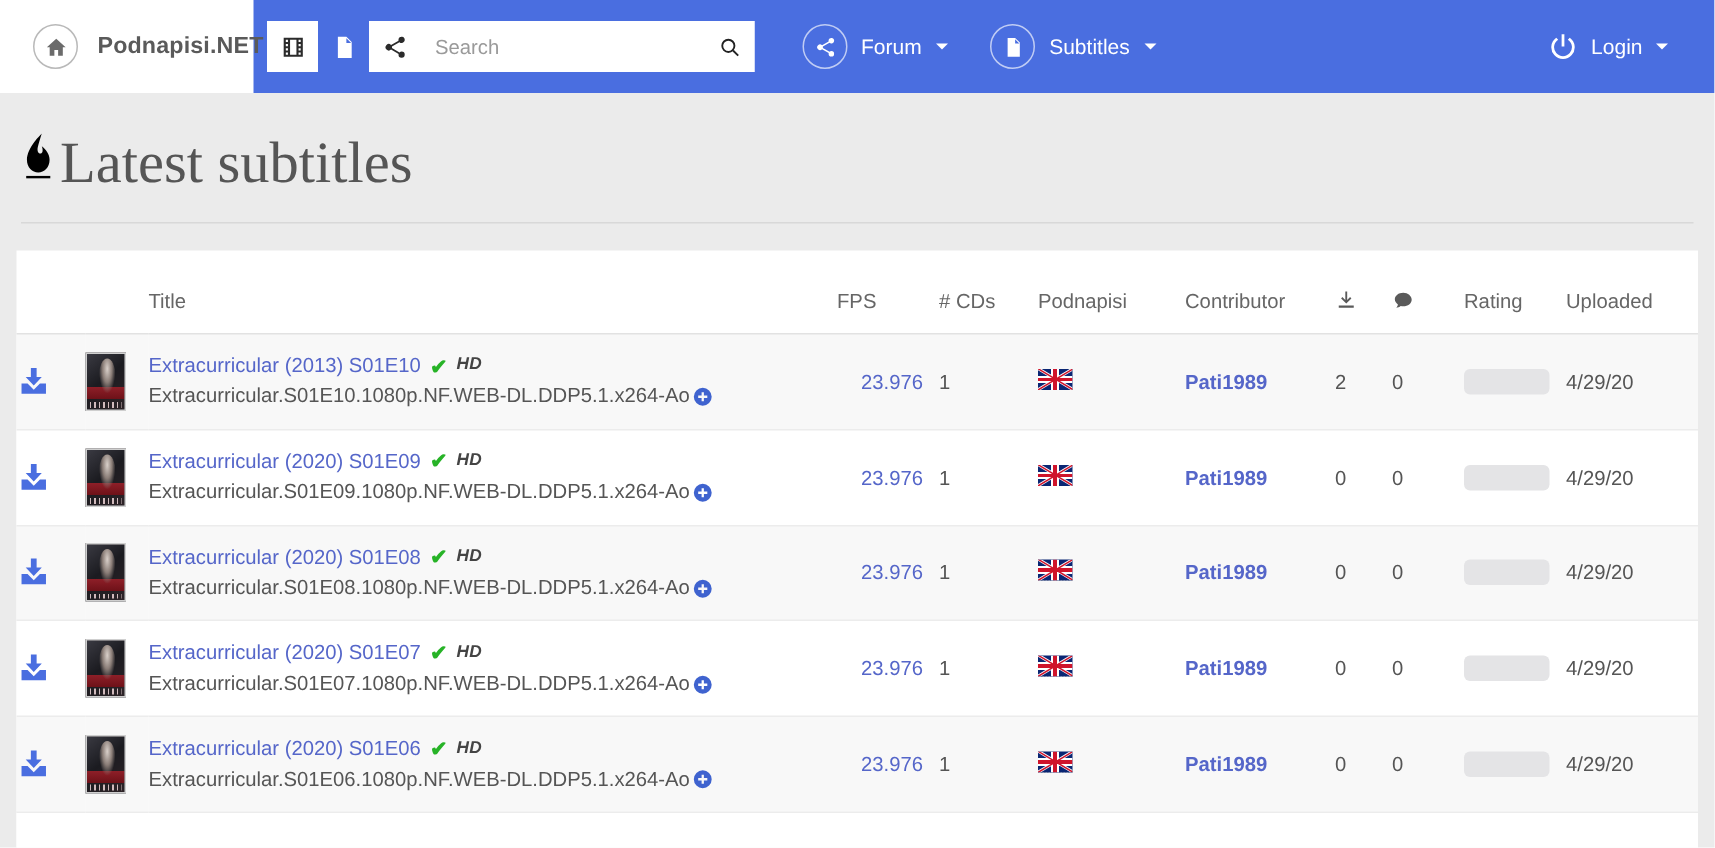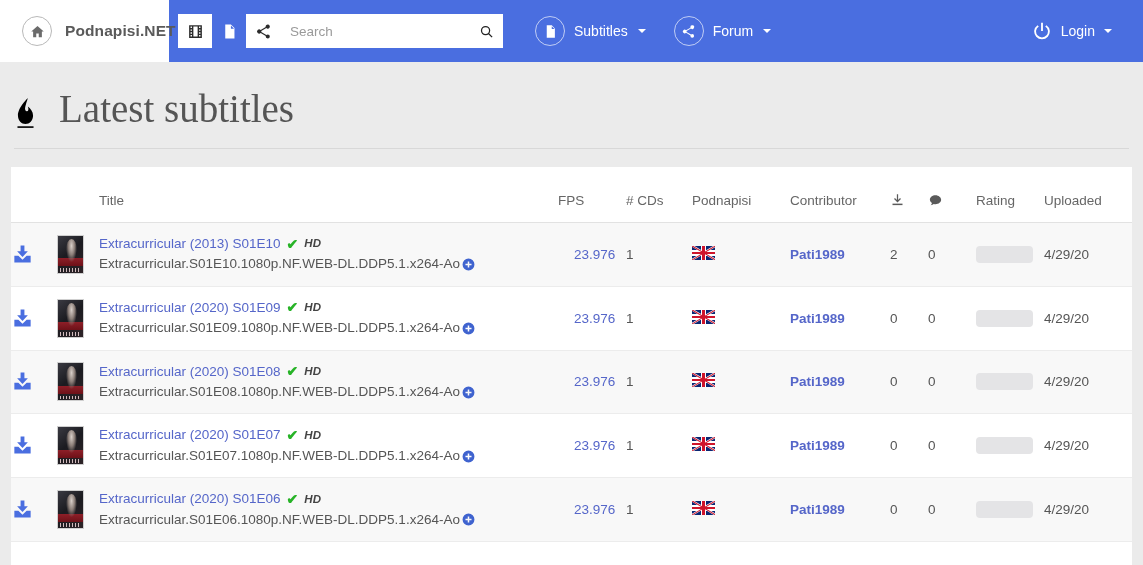--- a/index.html
+++ b/index.html
@@ -151,22 +151,22 @@
   
   .page-head {
     padding: 26px 14px 0 14px;
   }
   .page-title {
     font-family: "Liberation Serif", serif;
     font-size: 39px;
     font-weight: normal;
     color: #555;
     display: flex;
-    align-items: flex-end;
-    gap: 22px;
+    align-items: flex-start;
+    gap: 3px;
     line-height: 1.1;
   }
   .flame-icon { width: 23px; height: 34px; flex: none; }
 
   .title-rule {
     border-bottom: 1px solid #d8d8d8;
     margin-top: 17px;
   }
 
   
@@ -403,34 +403,34 @@
           </svg>
       </span>
     </div>
   </div>
 
   <div class="nav-links">
 
     <div class="nav-item">
       <span class="nav-circle">
         <svg viewBox="0 0 24 24">
+            <path d="M18 16.1a2.9 2.9 0 0 0-1.96.77L8.9 12.7a3 3 0 0 0 0-1.4l7.05-4.11A2.98 2.98 0 1 0 15 5.1c0 .24.03.47.08.7L8.04 9.9a3 3 0 1 0 0 4.2l7.12 4.16c-.05.2-.08.4-.08.62a2.92 2.92 0 1 0 2.92-2.78z"></path>
+          </svg>
+      </span>
+      <span>Forum</span>
+      <span class="caret"></span>
+    </div>
+
+    <div class="nav-item">
+      <span class="nav-circle">
+        <svg viewBox="0 0 24 24">
             <path d="M6 2h8l5 5v15H6zm8 1.5V8h4.5zM8 12h8v1.6H8zm0 3h8v1.6H8zm0 3h5v1.6H8z"></path>
           </svg>
       </span>
       <span>Subtitles</span>
-      <span class="caret"></span>
-    </div>
-
-    <div class="nav-item">
-      <span class="nav-circle">
-        <svg viewBox="0 0 24 24">
-            <path d="M18 16.1a2.9 2.9 0 0 0-1.96.77L8.9 12.7a3 3 0 0 0 0-1.4l7.05-4.11A2.98 2.98 0 1 0 15 5.1c0 .24.03.47.08.7L8.04 9.9a3 3 0 1 0 0 4.2l7.12 4.16c-.05.2-.08.4-.08.62a2.92 2.92 0 1 0 2.92-2.78z"></path>
-          </svg>
-      </span>
-      <span>Forum</span>
       <span class="caret"></span>
     </div>
   </div>
 
   <div class="nav-right">
     <div class="nav-item">
       <svg class="power-icon" viewBox="0 0 24 24">
         <path d="M11 3h2v9h-2z"></path>
         <path d="M16.9 5.6l-1.4 1.44A6.5 6.5 0 1 1 8.5 7.04L7.1 5.6a8.5 8.5 0 1 0 9.8 0z"></path>
       </svg>

